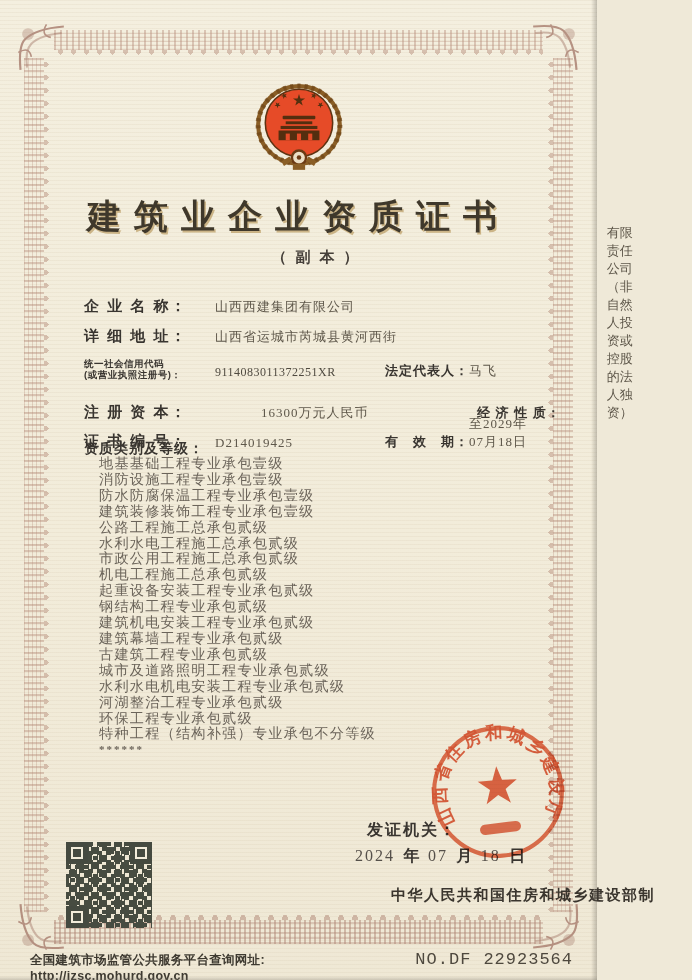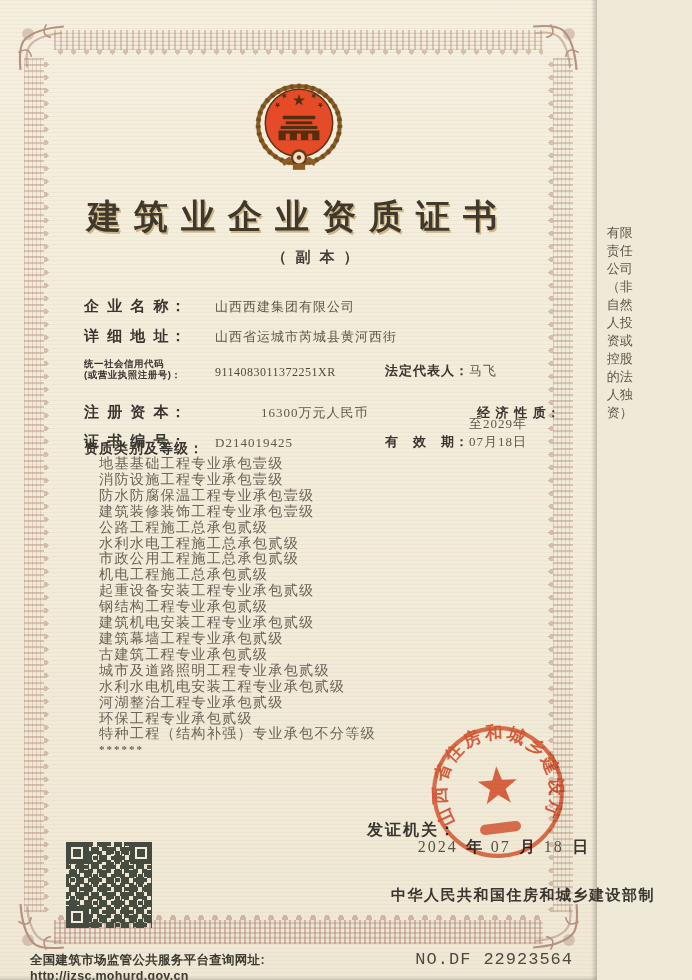--- a/index.html
+++ b/index.html
@@ -86,21 +86,21 @@
     letter-spacing:1px;color:#393530;}
   .qual-list{position:absolute;left:99px;top:456px;}
   .qual-item{font-family:"Liberation Serif", serif;font-size:14.2px;line-height:15.9px;
     color:#6b645a;letter-spacing:1.2px;}
   .end-mark{font-size:11px;color:#6b645a;letter-spacing:2px;line-height:15px;font-weight:bold;}
 
   
   .issue-block{position:absolute;left:355px;top:820px;width:300px;height:90px;}
   .authority{position:absolute;left:12px;top:0;font-size:16px;font-weight:bold;
     letter-spacing:2px;color:#393530;}
-  .date-line{position:absolute;left:0;top:17px;width:100%;text-align:center;white-space:nowrap;}
+  .date-line{position:absolute;left:0;top:26px;width:100%;text-align:left;white-space:nowrap;}
   .date-num{font-family:"Liberation Serif", serif;font-size:16px;color:#55504a;letter-spacing:2px;}
   .date-unit{font-size:16px;font-weight:bold;color:#393530;margin:0 4px;}
   .ministry{position:absolute;left:0;top:66px;width:100%;text-align:right;
     font-size:15px;font-weight:bold;letter-spacing:1.5px;color:#3a352e;}
   .seal{position:absolute;left:428px;top:722px;width:140px;height:140px;
     mix-blend-mode:multiply;opacity:.92;transform:rotate(-4deg);z-index:3;}
 
   
   .qr{position:absolute;left:66px;top:842px;width:86px;height:86px;z-index:2;
     background:

